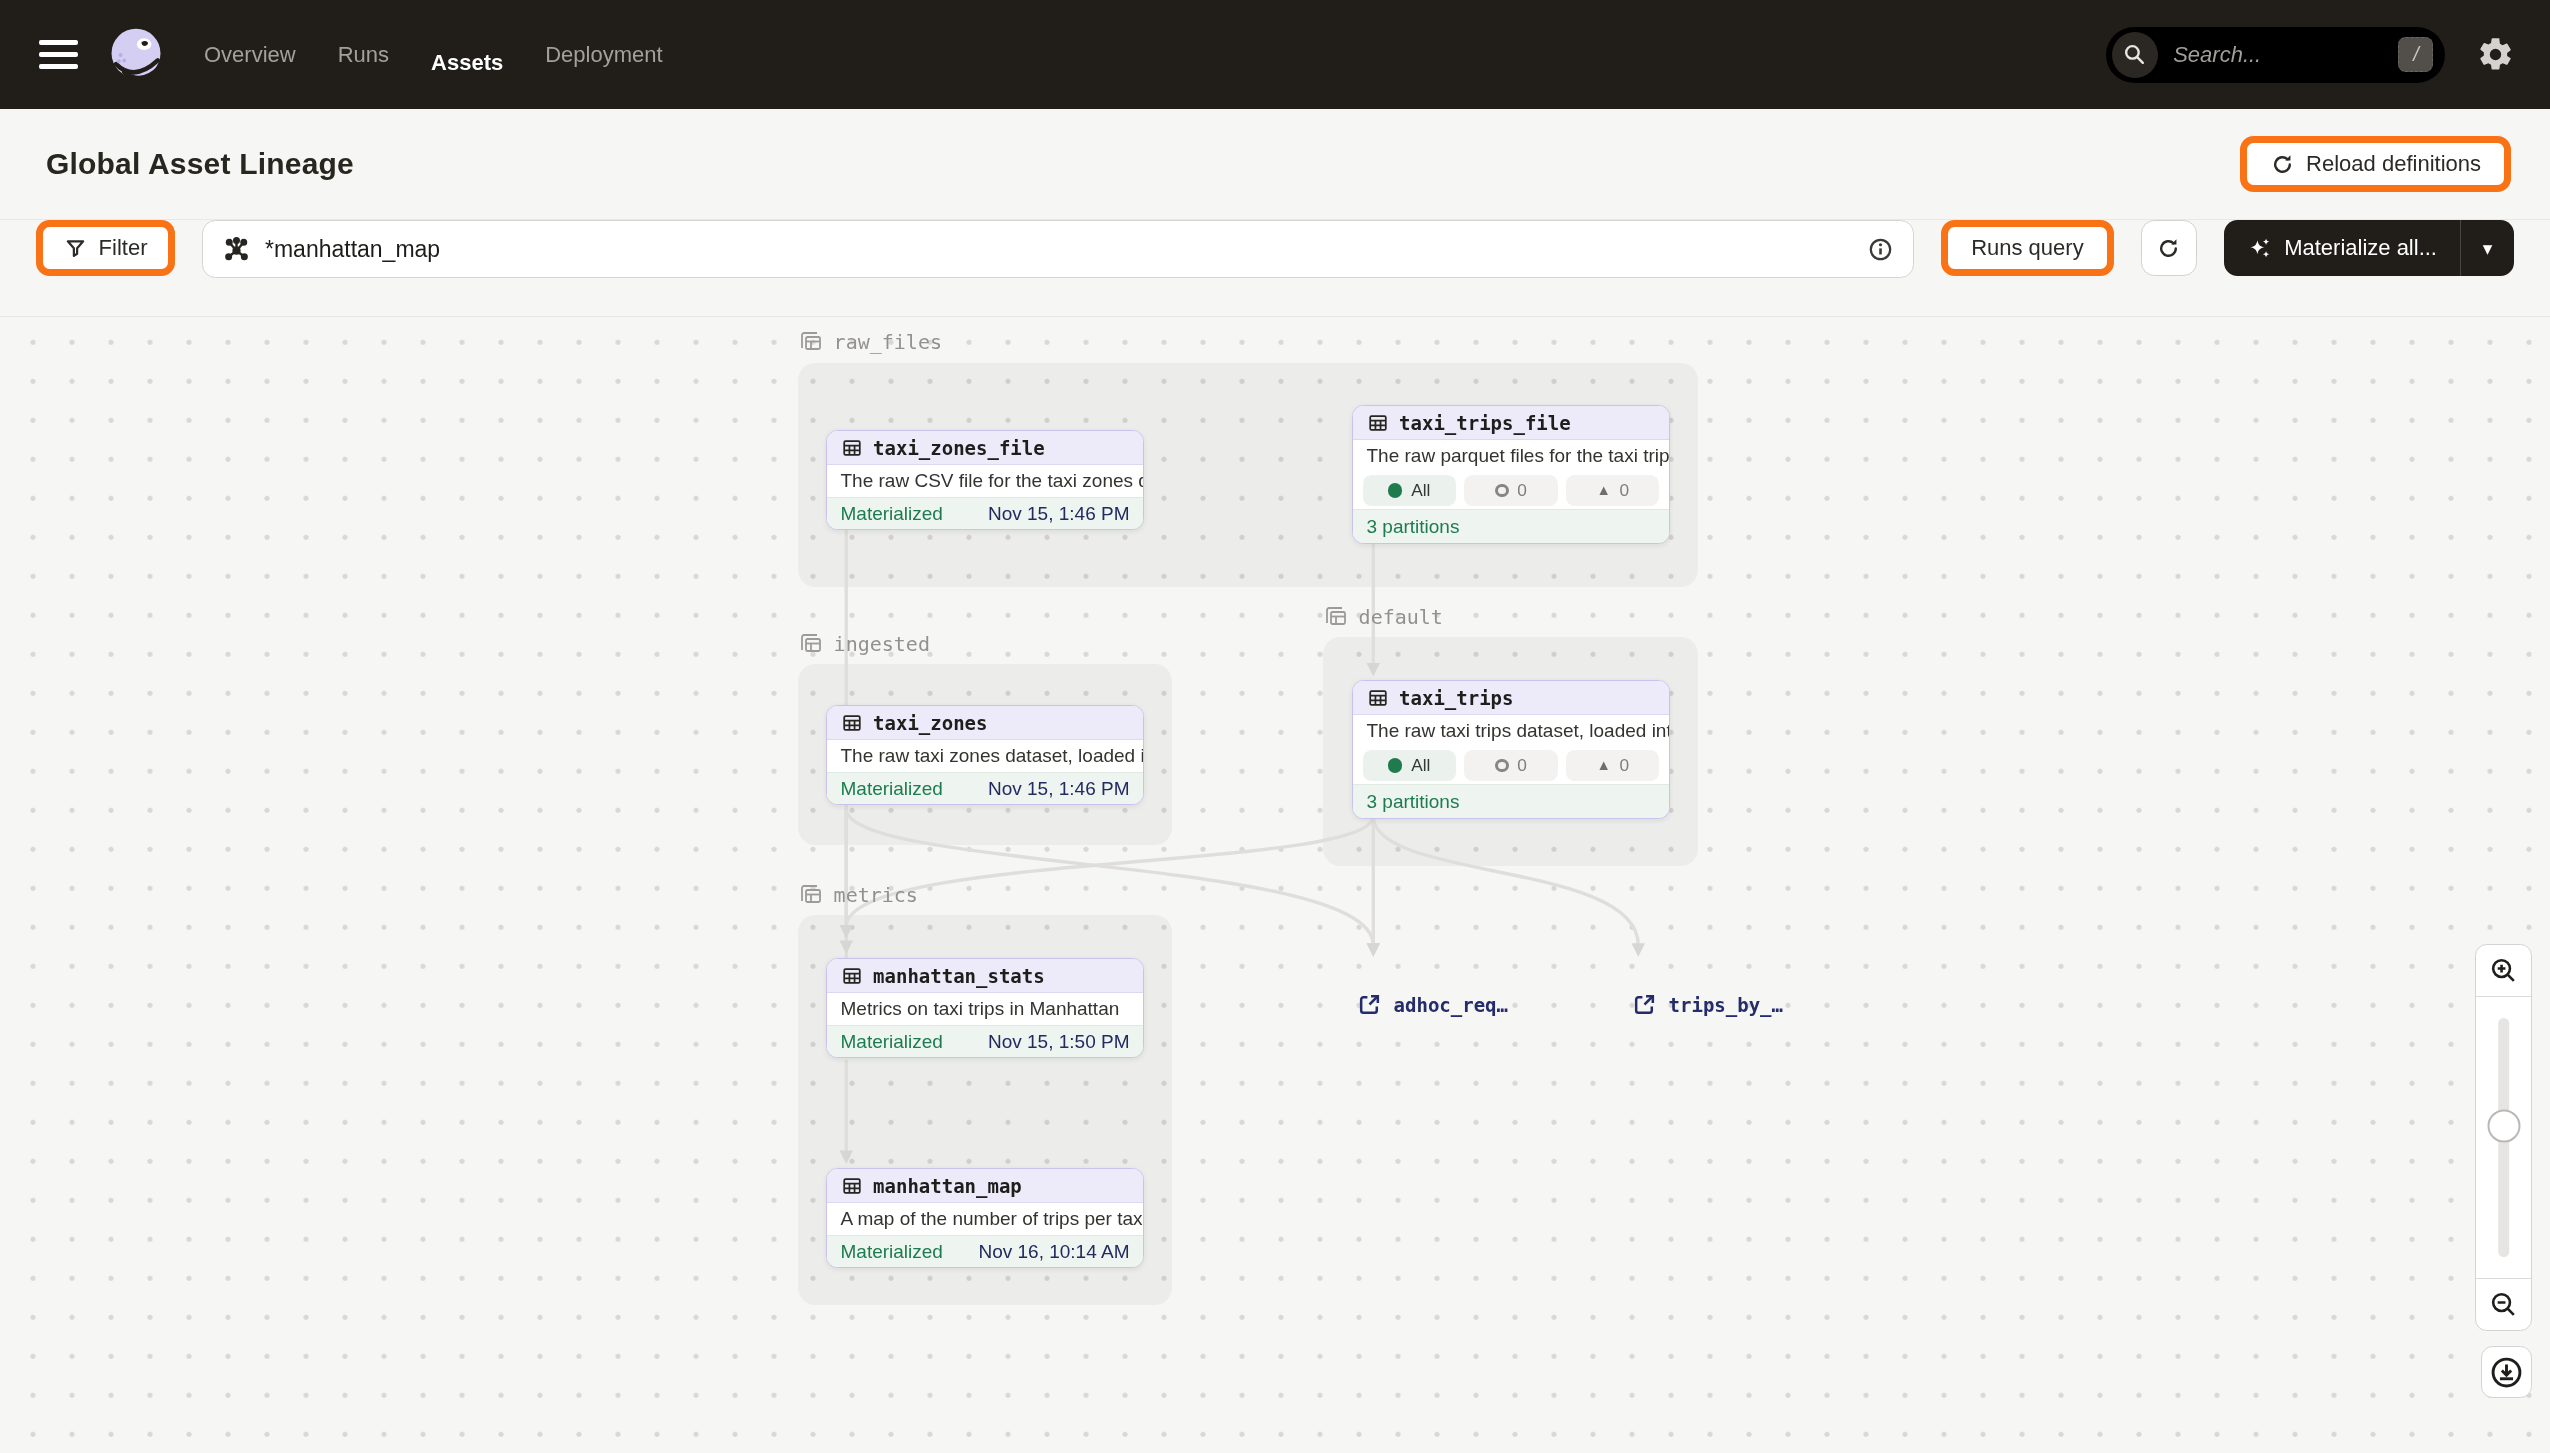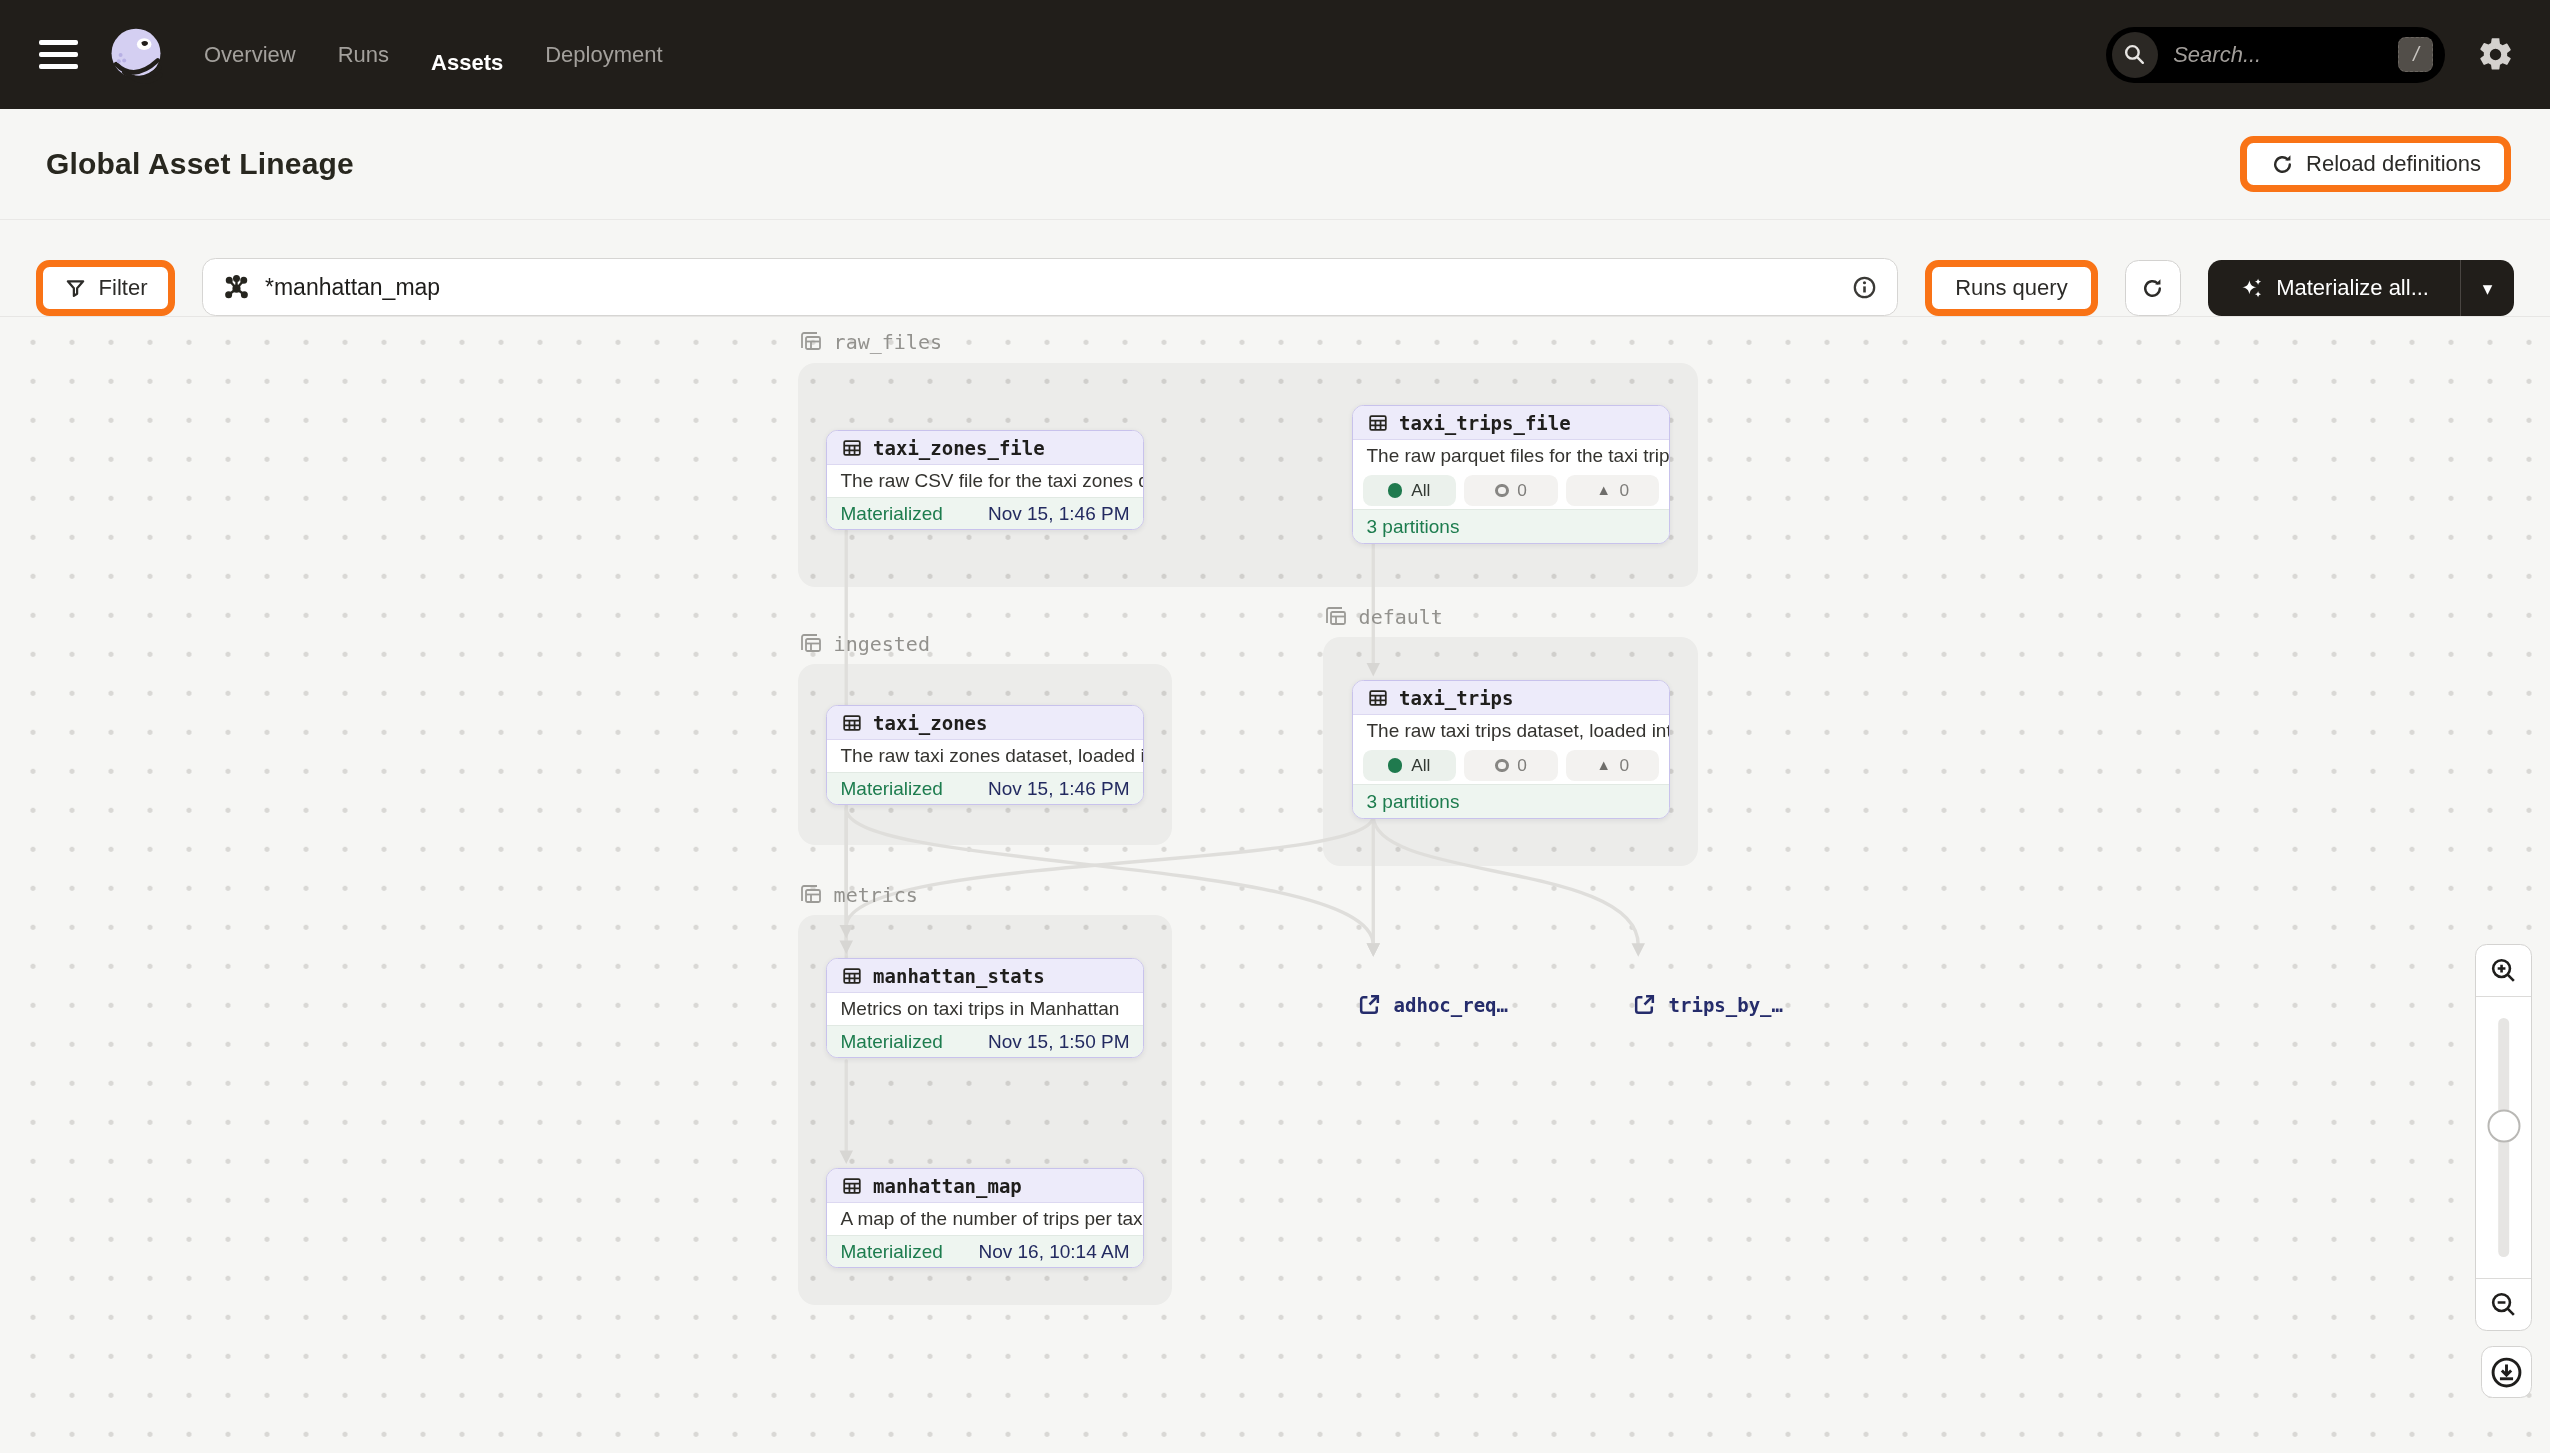--- a/index.html
+++ b/index.html
@@ -19,26 +19,26 @@
   .search-circle { width:46px; height:46px; border-radius:50%; background:#2b2824; display:flex; align-items:center; justify-content:center; flex:0 0 auto; }
   .search-ph { color:#a29e9a; font-size:22px; margin-left:15.4px; flex:1; }
   .kbd { width:35px; height:35px; border-radius:7.7px; background:#524e49; border:1px dashed #6b6660; color:#c9c6c2; font-size:20px; display:flex; align-items:center; justify-content:center; }
 
   
   .pageheader { height:111px; display:flex; align-items:center; justify-content:space-between; padding:0 39px 0 46px; border-bottom:1px solid #e9e8e6; background:#f6f6f4; }
   .page-title { font-size:30px; font-weight:700; color:#28271f; letter-spacing:0.2px; }
   .btn { display:flex; align-items:center; gap:11.6px; background:#fff; border:7px solid #f97316; border-radius:13.5px; height:56px; padding:0 23px; font-size:22px; color:#2c2b28; cursor:pointer; white-space:nowrap; }
 
   
-  .toolbar { height:97px; display:flex; align-items:flex-end; padding:0 36px; gap:27px; border-bottom:1px solid #e7e6e4; background:#f6f6f4; }
+  .toolbar { height:97px; display:flex; align-items:flex-start; padding:0 36px; gap:27px; border-bottom:1px solid #e7e6e4; background:#f6f6f4; }
   .query-input { flex:1; height:58px; background:#fff; border:1px solid #d6d5d3; border-radius:13.5px; display:flex; align-items:center; padding:0 19px; gap:13.5px; cursor:text; }
   .query-text { font-size:23px; color:#1e1d1b; flex:1; }
   .iconbtn { width:56px; height:56px; display:flex; align-items:center; justify-content:center; background:#fff; border:1px solid #d3d2d0; border-radius:13.5px; cursor:pointer; }
   .split-btn { display:flex; height:56px; background:#211e1a; border-radius:13.5px; overflow:hidden; cursor:pointer; }
-  .split-main { display:flex; align-items:center; gap:12.5px; padding:0 31px; color:#fff; font-size:22px; }
+  .split-main { display:flex; align-items:center; gap:12.5px; padding:0 23px; color:#fff; font-size:22px; }
   .split-caret { width:54px; display:flex; align-items:center; justify-content:center; border-left:1px solid #4a4642; color:#fff; font-size:19px; }
 
   
   .canvas { position:relative; height:1136px; background:#f6f6f4;
     background-image: radial-gradient(circle, #d9d8d5 2.3px, transparent 2.5px);
     background-size: 39px 39px; background-position: 13.5px 5.8px; }
   .group-box { position:absolute; background:rgba(33,30,26,0.045); border-radius:17.3px; z-index:0; }
   .group-label { position:absolute; display:flex; align-items:center; gap:9.6px; z-index:2;
     font-family:"DejaVu Sans Mono", monospace; font-size:20px; color:#92918d; }
   .edges { position:absolute; left:0; top:0; z-index:1; pointer-events:none; }

